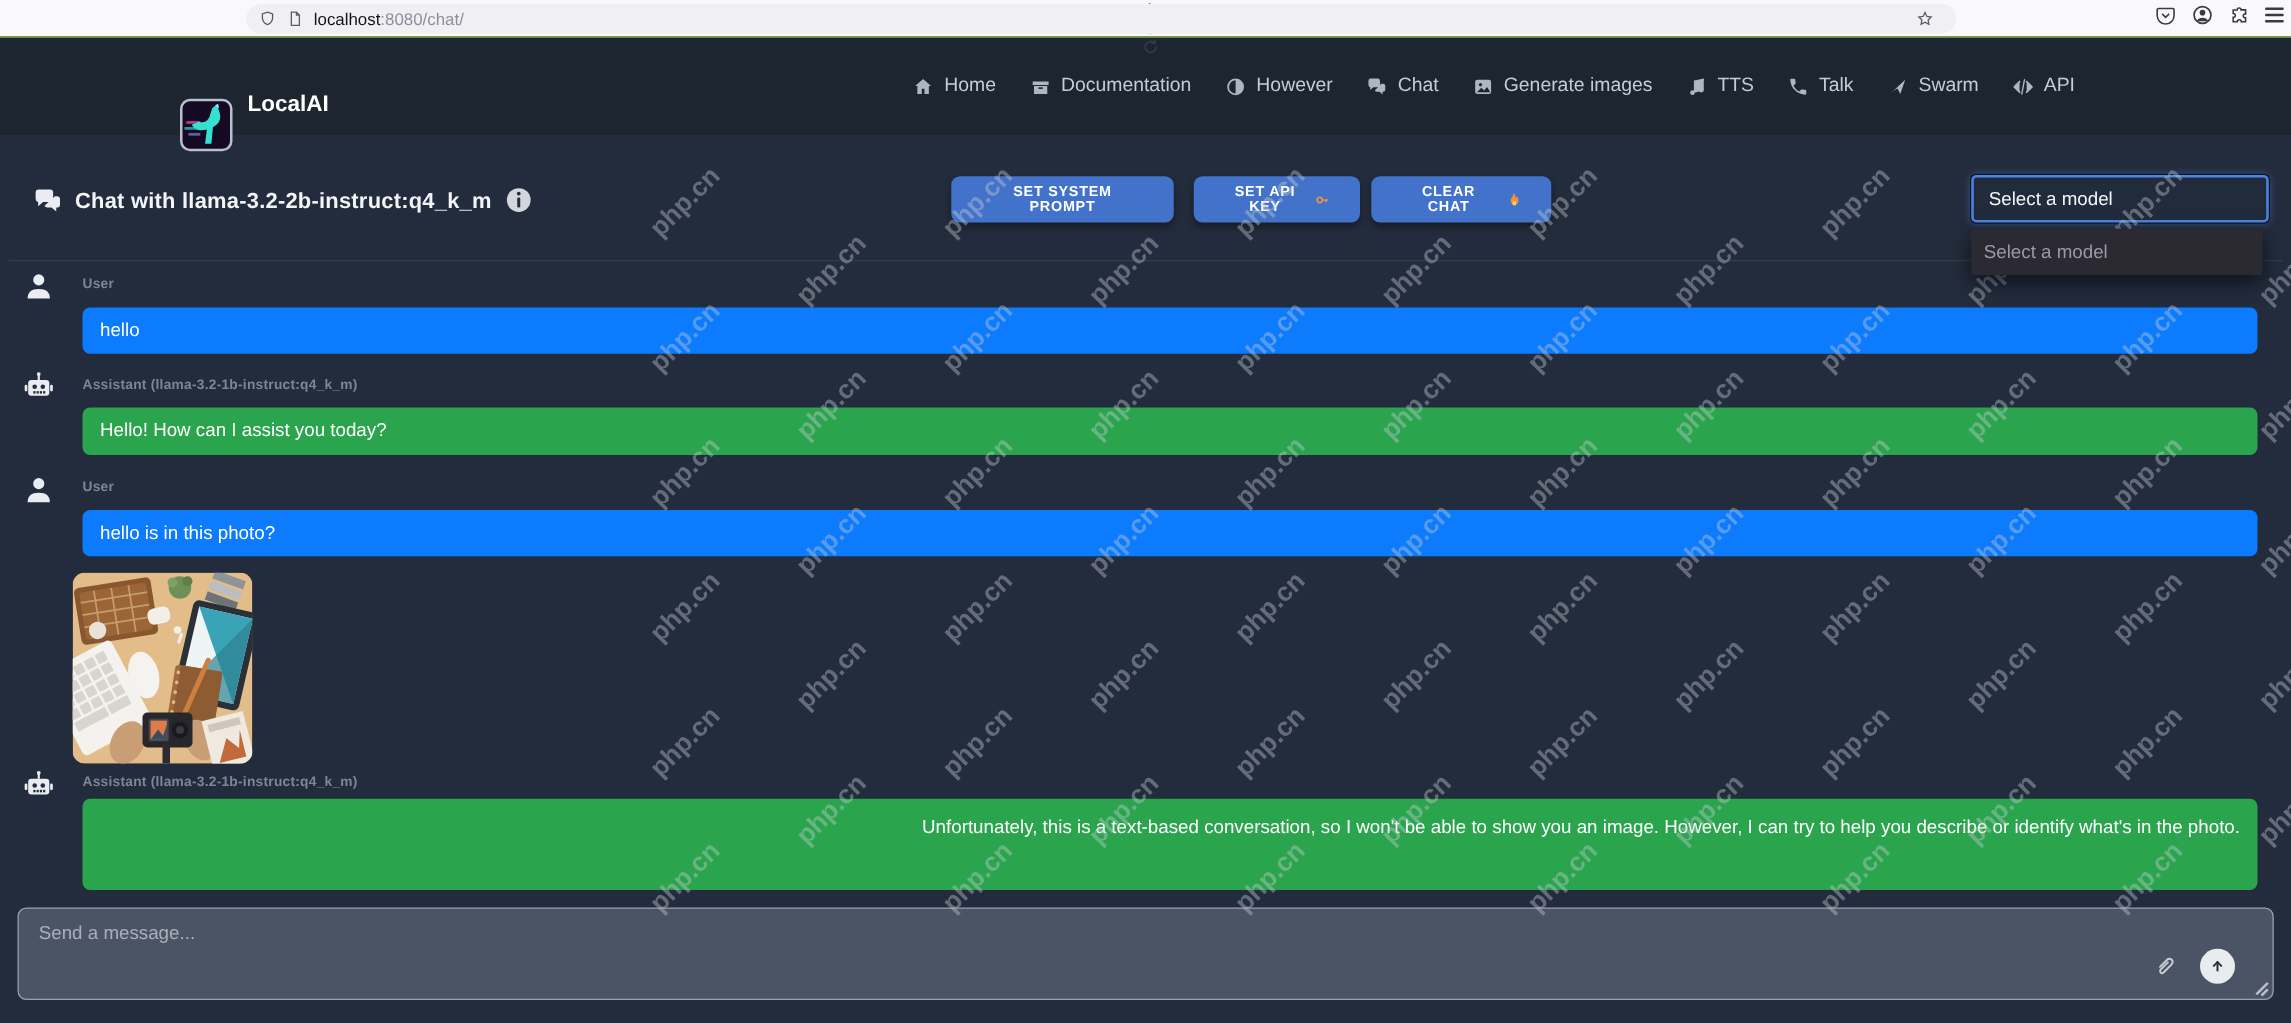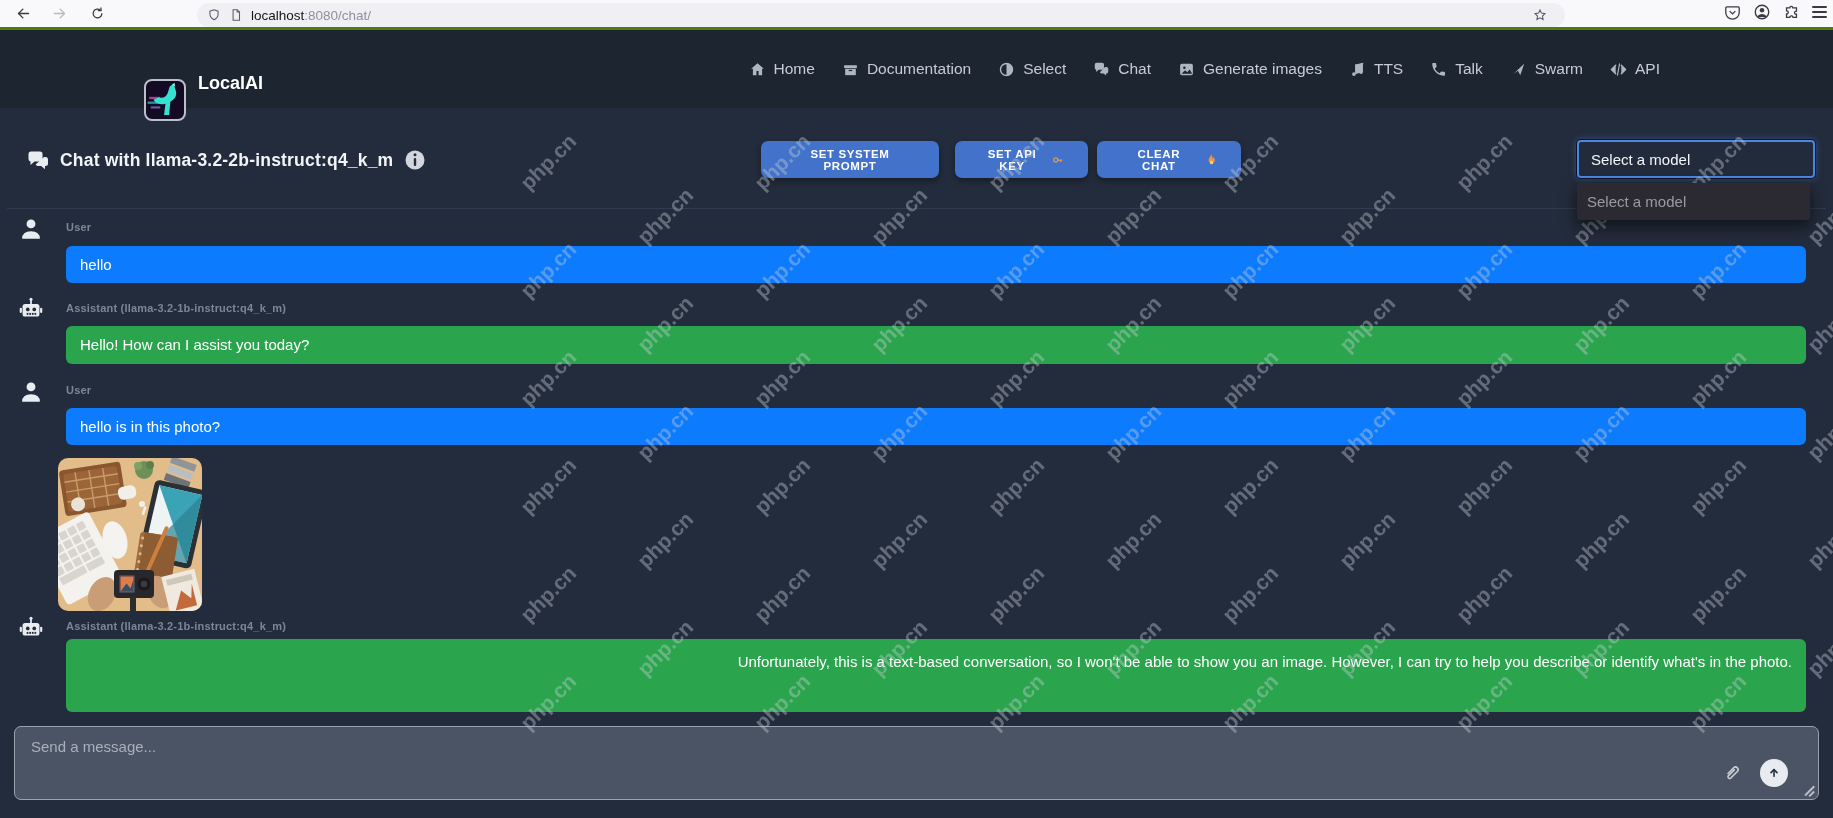--- a/index.html
+++ b/index.html
@@ -1,21 +1,21 @@
 <!DOCTYPE html>
 <html><head>
 <meta charset="utf-8">
 <style>
   * { margin:0; padding:0; box-sizing:border-box; }
   html,body { width:1833px; height:818px; overflow:hidden;
     font-family:"Liberation Sans", sans-serif; background:#232c3c; }
 
   
   .browser-bar { position:absolute; top:0; left:0; width:1833px; height:30px;
-    background:#f9f9fb; display:flex; align-items:center; z-index:60; border-bottom:3px solid #4d7c0f;}
+    background:#f9f9fb; display:flex; align-items:center; z-index:60; border-bottom:1px solid #4d7c0f;flex-direction:column;}
   .bicon { width:30px; height:24px; display:flex; align-items:center; justify-content:center; border-radius:4px;}
   .bicon svg { width:15px; height:15px; }
   .url-pill { position:absolute; left:197px; top:3px; width:1368px; height:24px;
     background:#f0f0f4; border-radius:12px; display:flex; align-items:center; padding:0 10px; }
   .url-pill svg { width:14px; height:14px; margin-right:8px; flex:none;}
   .url-text { font-size:13.5px; color:#15141a; white-space:nowrap;}
   .url-text .muted { color:#8f8f9d; }
   .url-star { margin-left:auto; }
   .chrome-right { position:absolute; right:6px; top:3px; display:flex; gap:12px; align-items:center;}
   .ham { display:flex; flex-direction:column; gap:3px; width:15px;}
@@ -173,21 +173,21 @@
           <path d="M4.5 11h15v9h-15z"></path>
           <rect x="9.5" y="12.5" width="5" height="1.8" fill="#1d2531"></rect>
         </svg>
       <span>Documentation</span>
     </a>
     <a class="nav-item">
       <svg viewBox="0 0 24 24">
           <circle cx="12" cy="12" r="8.5" fill="none" stroke="#aeb6c2" stroke-width="2"></circle>
           <path d="M12 3.5a8.5 8.5 0 0 1 0 17z"></path>
         </svg>
-      <span>Select</span>
+      <span>However</span>
     </a>
     <a class="nav-item">
       <svg viewBox="0 0 24 24">
           <path d="M2.5 5a2.5 2.5 0 0 1 2.5-2.5h8A2.5 2.5 0 0 1 15.5 5v5a2.5 2.5 0 0 1-2.5 2.5H8l-3.5 3V12.5A2.5 2.5 0 0 1 2.5 10z"></path>
           <path d="M17 8.5h2A2.5 2.5 0 0 1 21.5 11v4a2.5 2.5 0 0 1-2.5 2.5h-.5v3l-3.5-3h-3A2.5 2.5 0 0 1 9.7 16z"></path>
         </svg>
       <span>Chat</span>
     </a>
     <a class="nav-item">
       <svg viewBox="0 0 24 24">

